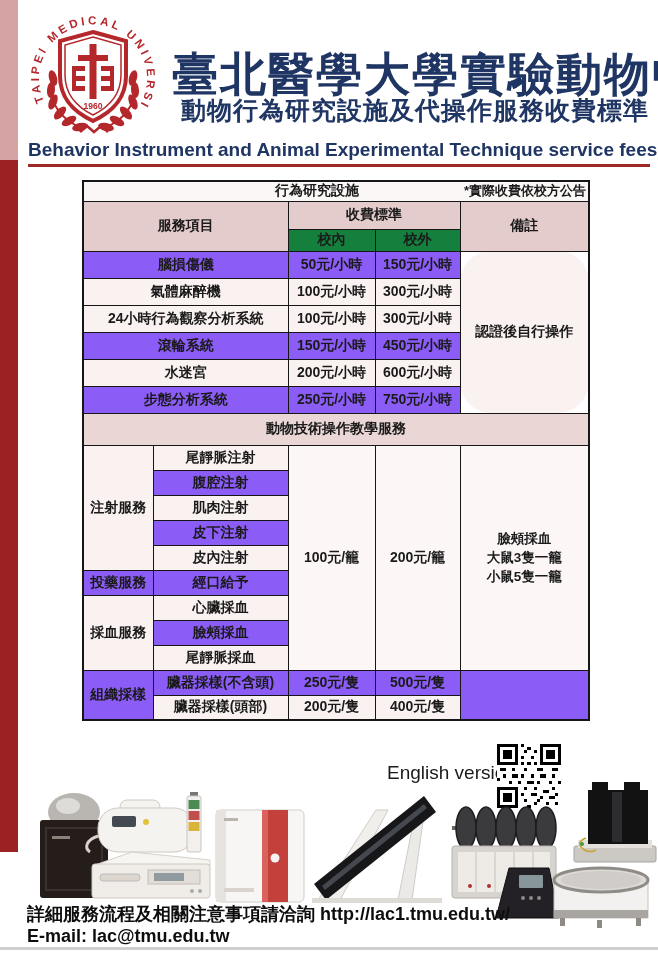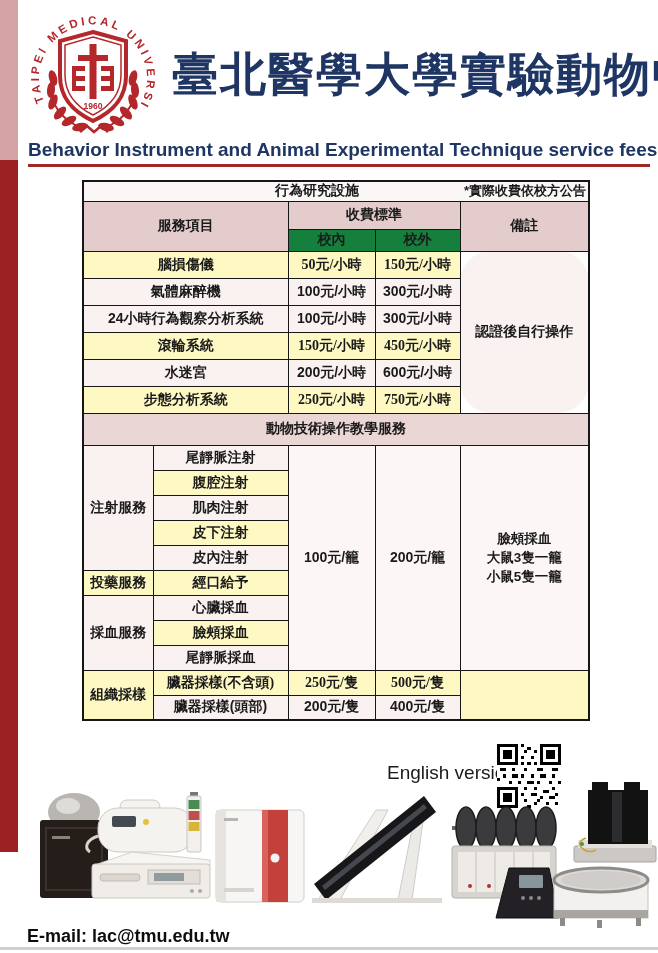--- a/index.html
+++ b/index.html
@@ -21,21 +21,21 @@
   .table-wrap{position:absolute;left:82px;top:180px;}
   table.fee{border-collapse:collapse;table-layout:fixed;width:506px;border:2px solid #161616;
             font-size:14px;font-weight:bold;color:#1a1a1a;text-align:center;}
   table.fee td,table.fee th{border:1px solid #161616;padding:0 2px;overflow:hidden;}
   .hA{height:20px}.hB{height:28px}.hC{height:22px}.hR{height:27px}.hS{height:32px}.hI{height:25px}
   .c-rowA{background:#fcf7f7;position:relative;}
   .c-rowA .t1{position:absolute;left:233px;top:50%;transform:translate(-50%,-50%);white-space:nowrap;}
   .c-rowA .t2{position:absolute;left:441px;top:50%;transform:translate(-50%,-50%);white-space:nowrap;font-size:13px;}
   .c-hd{background:#e3cccb;}
   .c-sub{background:#15803d;margin-left:24px;}
-  .c-dk{background:#fef9c3;font-family:Liberation Serif, serif;}
+  .c-dk{background:#8b5cf6;}
   .c-lt{background:#faf2f1;}
   .c-sec{background:#ead6d4;}
   .c-note{background:#faf2f1;font-size:14px;border-radius:31px;}
   .c-cage{background:#fcf7f6;}
   .cage-remark span{display:block;line-height:19px;font-size:13.5px;}
   
   .qr-label{position:absolute;left:387px;top:762px;font-size:19px;color:#1a1a1a;white-space:nowrap;}
   .qr{position:absolute;left:497px;top:744px;}
   
   .footer1{position:absolute;left:27px;top:902px;font-size:18px;font-weight:bold;color:#0d0d0d;white-space:nowrap;}
@@ -86,20 +86,21 @@
       <ellipse cx="113" cy="84" rx="4" ry="8" transform="rotate(-5 113 84)"></ellipse>
       <ellipse cx="111" cy="96" rx="4" ry="8" transform="rotate(-22 111 96)"></ellipse>
       <ellipse cx="104" cy="107" rx="4" ry="8" transform="rotate(-42 104 107)"></ellipse>
       <ellipse cx="95" cy="115" rx="4" ry="8" transform="rotate(-62 95 115)"></ellipse>
       <ellipse cx="84" cy="121" rx="4" ry="8" transform="rotate(-78 84 121)"></ellipse>
       <path d="M58 126 l7 -6 l7 6 l7 -6 l7 6" fill="none" stroke="#b4272b" stroke-width="2.5"></path>
     </g>
   </svg>
 
   <div class="title">臺北醫學大學實驗動物中心</div>
+  <div class="subtitle">動物行為研究設施及代操作服務收費標準</div>
   <div class="heading-en">Behavior Instrument and Animal Experimental Technique service fees:</div>
   <div class="rule"></div>
 
   <div class="table-wrap">
     <table class="fee">
       <colgroup>
           <col style="width:70px">
           <col style="width:135px">
           <col style="width:87px">
           <col style="width:85px">
@@ -350,15 +351,16 @@
       <rect x="554" y="140" width="94" height="38" fill="#f2f1ef" stroke="#c6c3bf"></rect>
       <rect x="554" y="170" width="94" height="8" fill="#a9a5a1"></rect>
       <rect x="560" y="178" width="5" height="8" fill="#8e8a86"></rect>
         <rect x="636" y="178" width="5" height="8" fill="#8e8a86"></rect>
       <rect x="597" y="180" width="5" height="8" fill="#8e8a86"></rect>
       <ellipse cx="601" cy="140" rx="47" ry="12" fill="#dcdad7" stroke="#8f8c88" stroke-width="3"></ellipse>
       <ellipse cx="601" cy="140" rx="40" ry="9" fill="#cfccc9"></ellipse>
     </g>
   </svg>
 
+  <div class="footer1">詳細服務流程及相關注意事項請洽詢 http://lac1.tmu.edu.tw/</div>
   <div class="footer2">E-mail: lac@tmu.edu.tw</div>
   <div class="bottom-line"></div>
 </div>
 
 </body></html>

